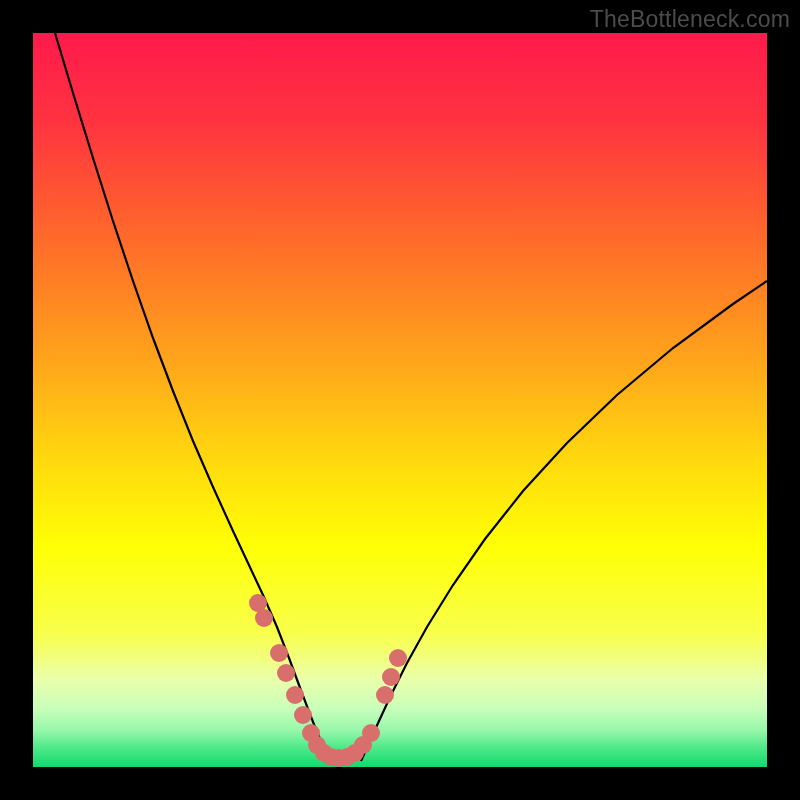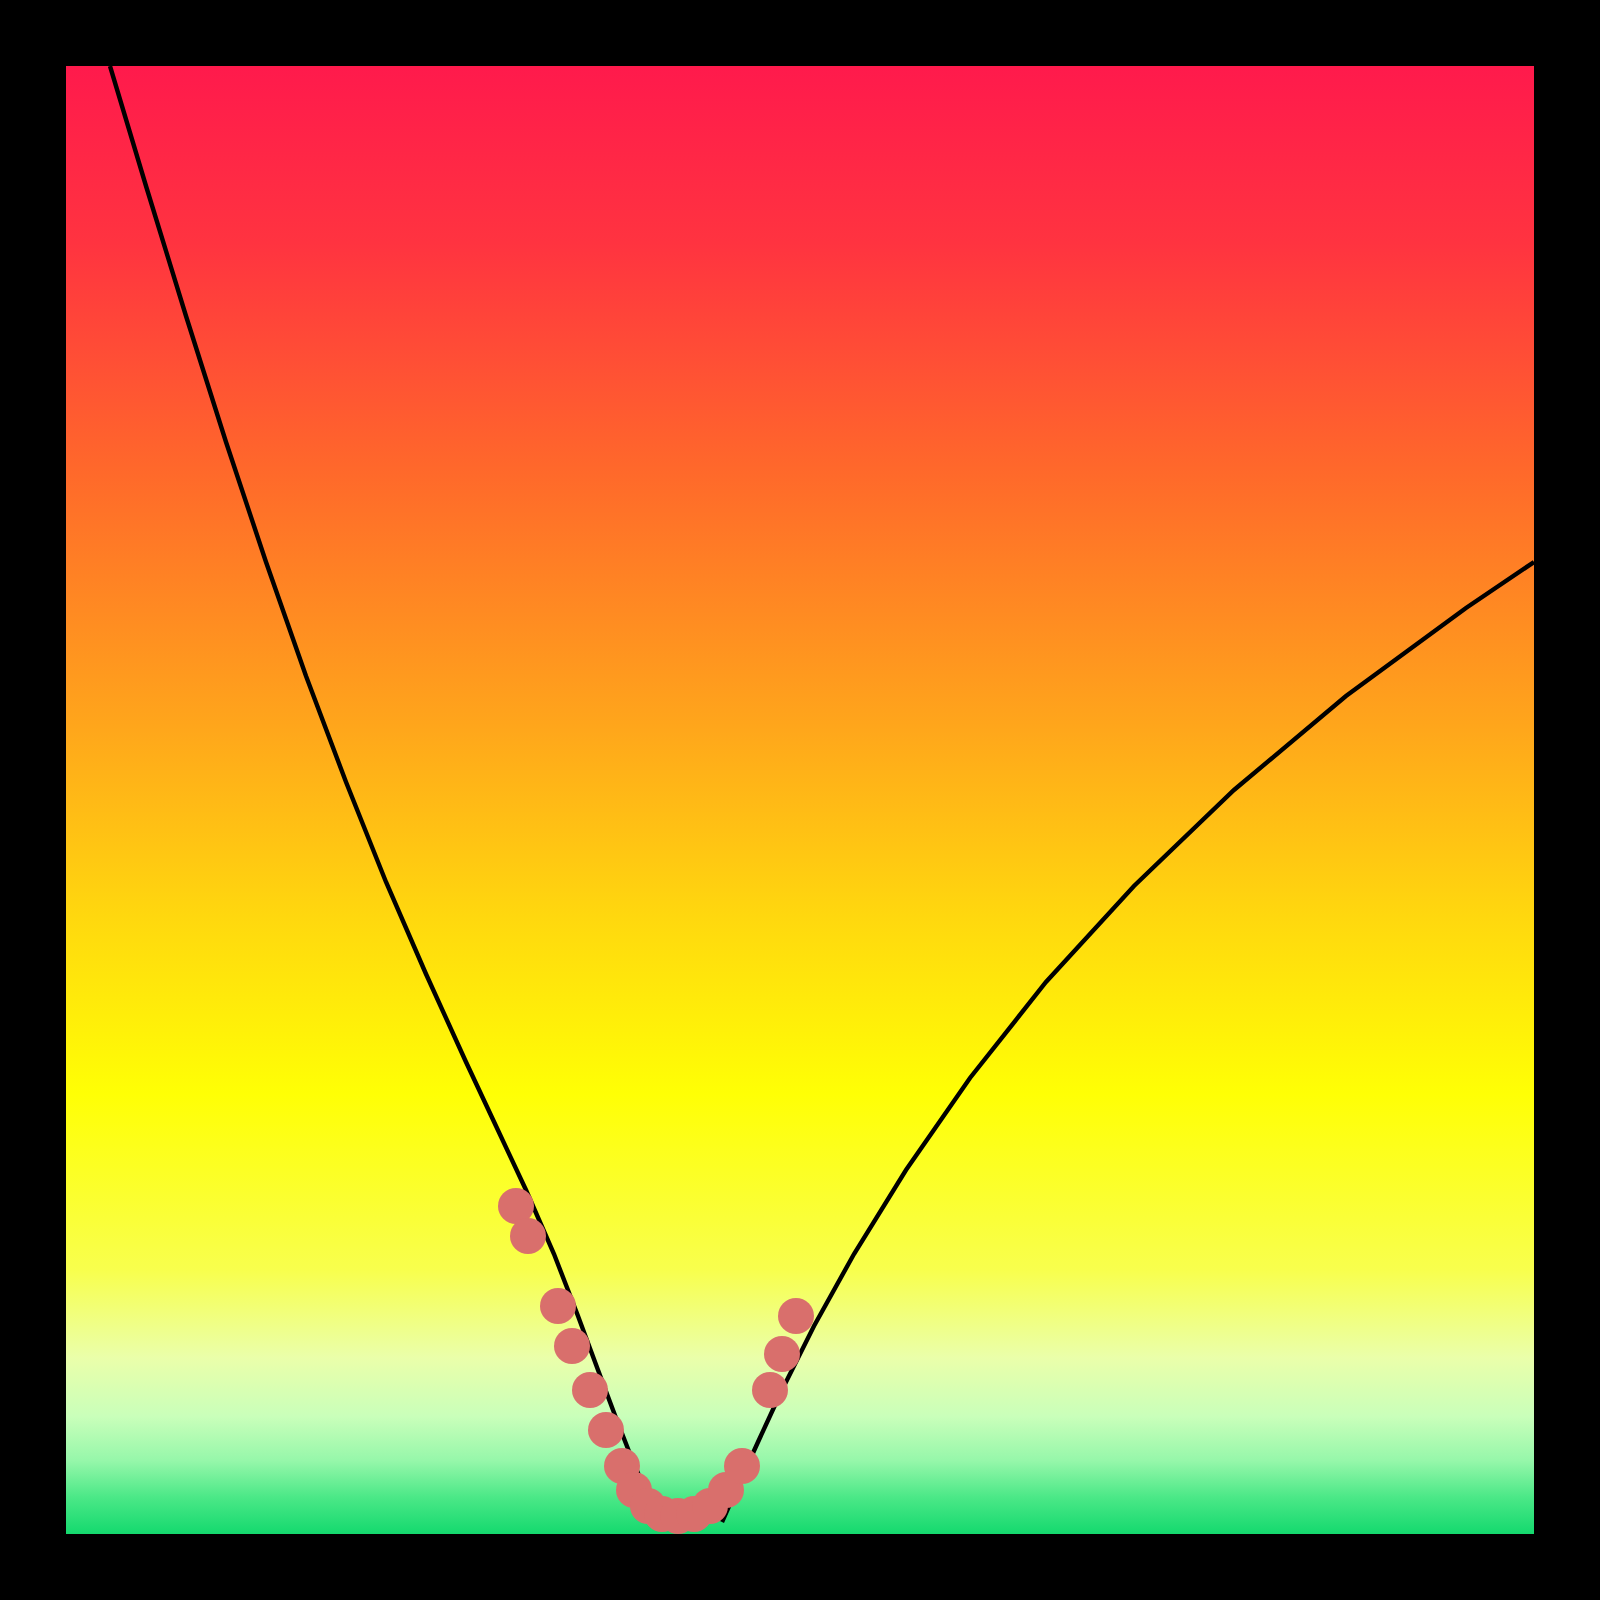--- a/index.html
+++ b/index.html
@@ -97,14 +97,15 @@
           <circle cx="330" cy="712" r="9" fill="#d96f6c"></circle>
           <circle cx="338" cy="700" r="9" fill="#d96f6c"></circle>
           <circle cx="352" cy="662" r="9" fill="#d96f6c"></circle>
           <circle cx="358" cy="644" r="9" fill="#d96f6c"></circle>
           <circle cx="365" cy="625" r="9" fill="#d96f6c"></circle>
         </g>
     </svg>
 
   </div>
 
+  <div class="watermark">TheBottleneck.com</div>
 
 </div>
 
 </body></html>

